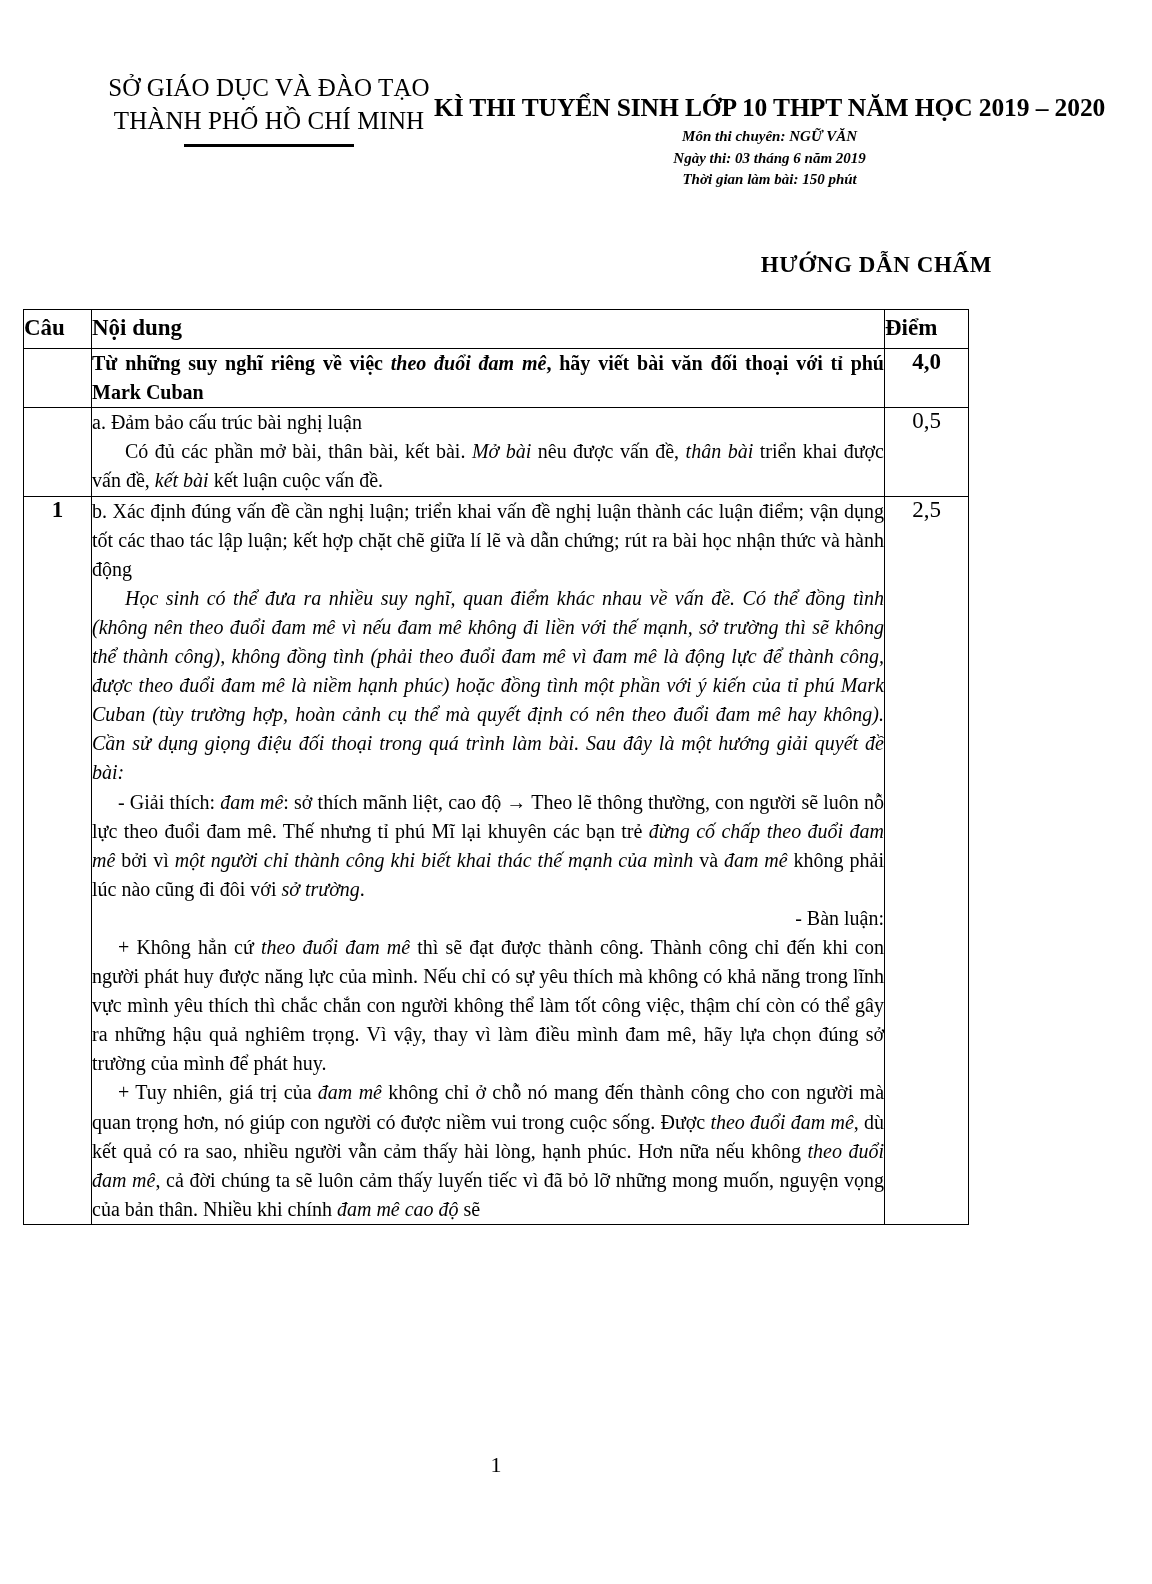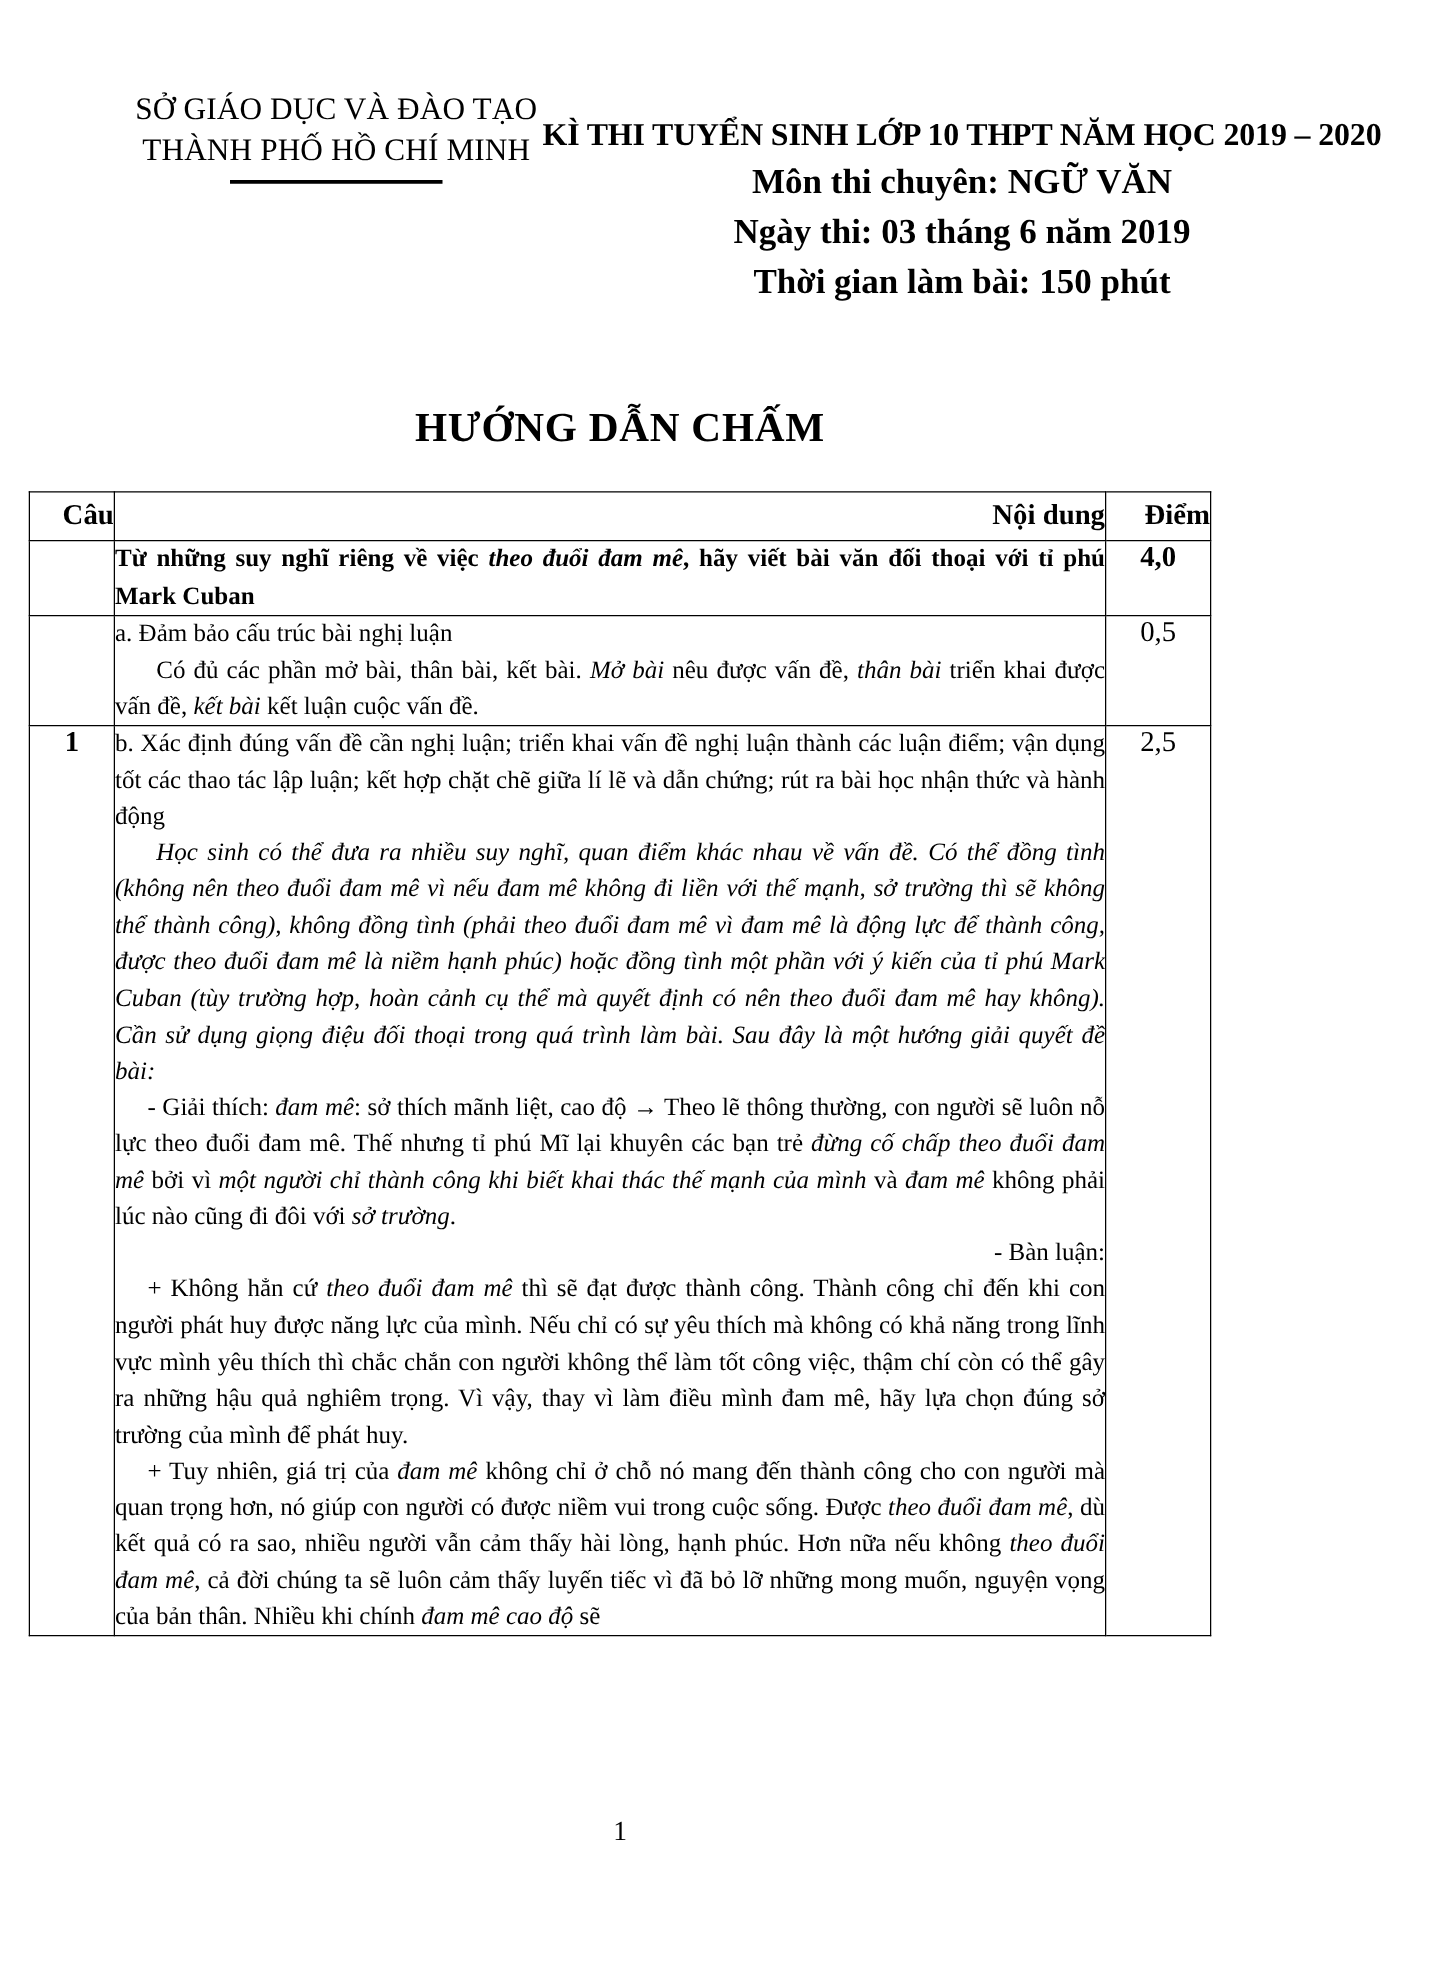--- a/index.html
+++ b/index.html
@@ -56,52 +56,53 @@
     margin-top: 17px;
   }
   .header-right .hr-line1 {
     display: block;
     font-size: 25.5px;
     white-space: nowrap;
     letter-spacing: -0.1px;
   }
   .header-right .hr-line {
     display: block;
-    font-size: 28px;
+    font-size: 15px;
     white-space: nowrap;
+    font-style: italic;
   }
 
   
   .doc-title {
-    text-align: center;
-    font-size: 33px;
+    text-align: right;
+    font-size: 23px;
     font-weight: bold;
     letter-spacing: 0.6px;
-    margin-top: 80px;
+    margin-top: 62px;
   }
 
   
   .grade-table {
     border-collapse: collapse;
     width: 945px;
     margin: 31px auto 0 auto;
     table-layout: fixed;
   }
   .grade-table th,
   .grade-table td {
     border: 1.6px solid #000;
     vertical-align: top;
     padding: 0;
   }
   .col-cau   { width: 68px; }
   .col-noi   { width: 793px; }
   .col-diem  { width: 84px; }
 
   .grade-table thead th {
-    text-align: right;
+    text-align: left;
     font-weight: bold;
     font-size: 23px;
     padding: 5px 0 7px 0;
     vertical-align: middle;
   }
 
   .cell-cau {
     text-align: center;
     font-weight: bold;
     font-size: 23px;

